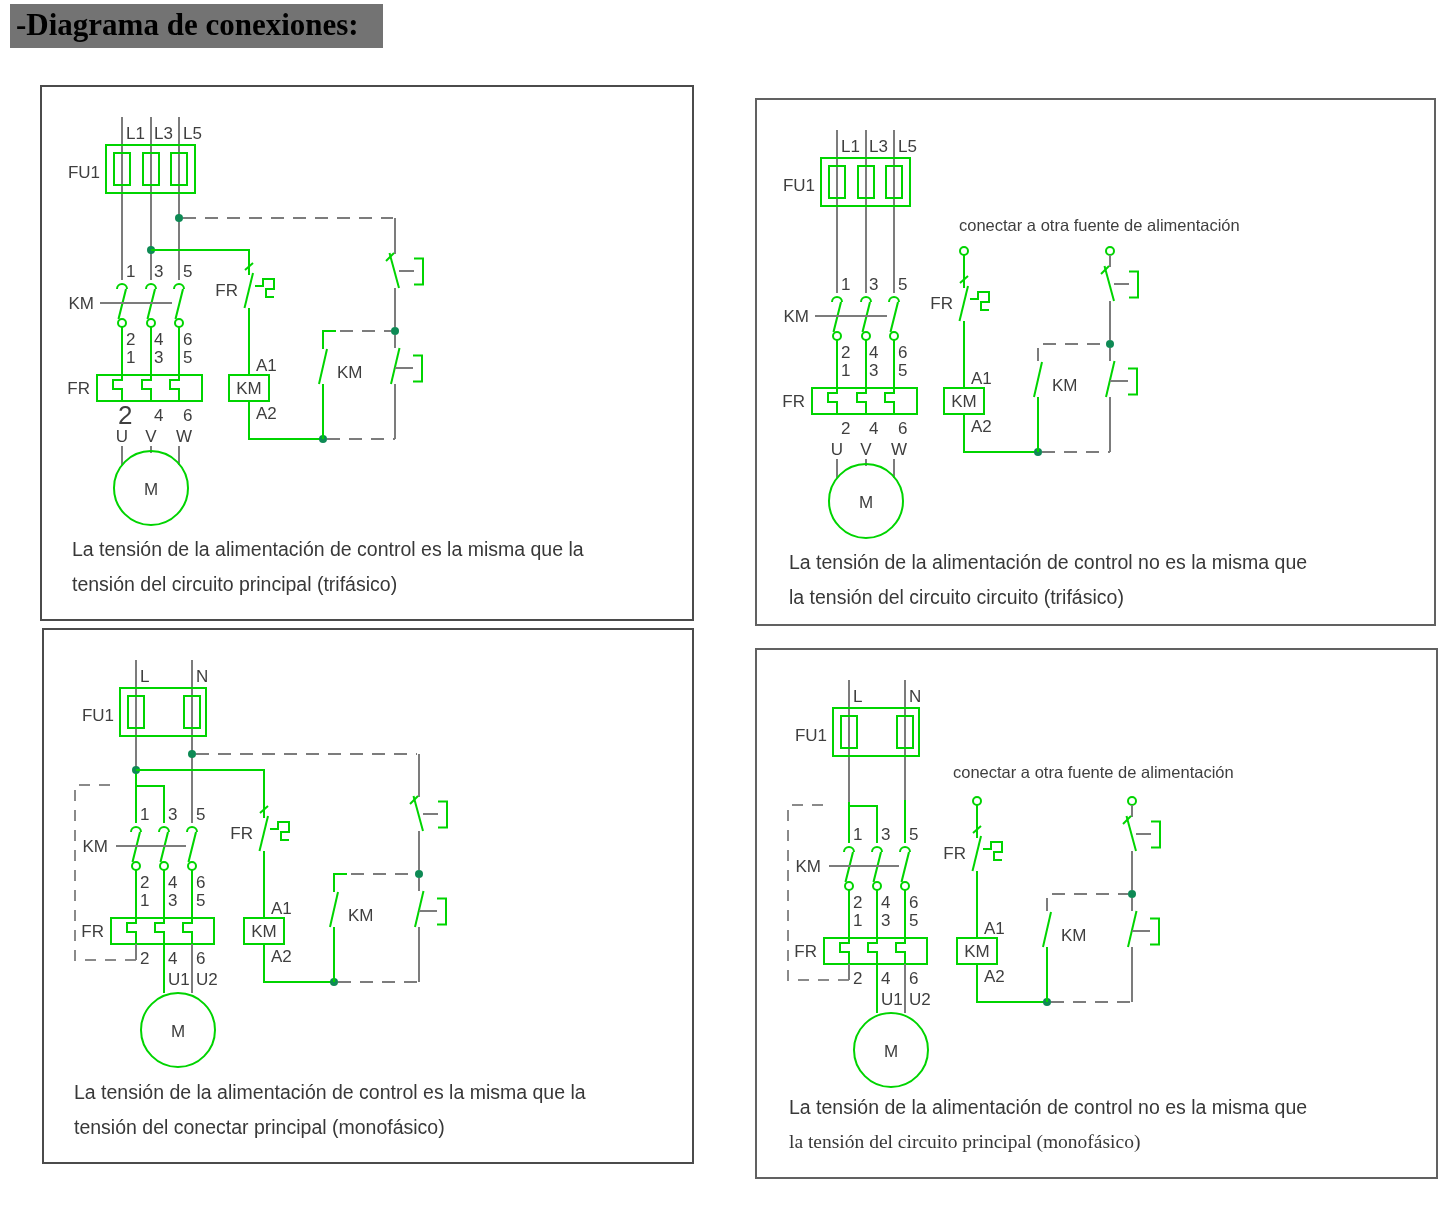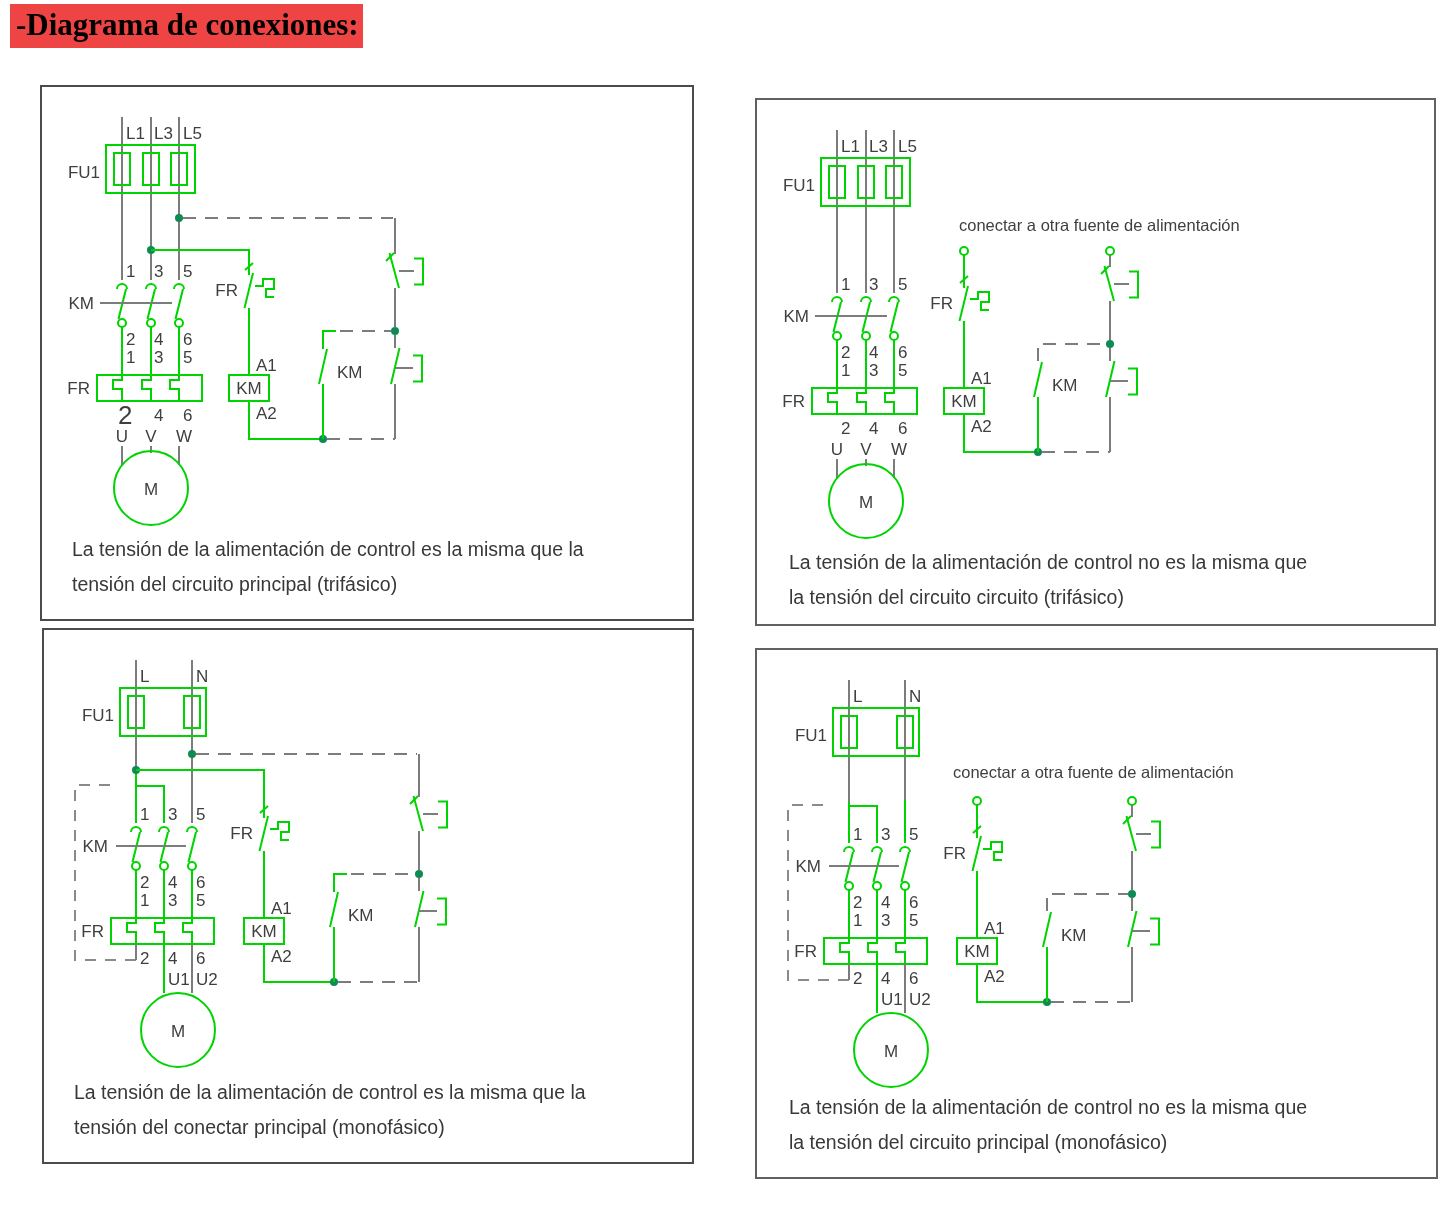--- a/index.html
+++ b/index.html
@@ -1,18 +1,18 @@
 <!DOCTYPE html>
 <html><head>
 <meta charset="utf-8">
 <style>
   html,body{margin:0;padding:0;background:#ffffff;}
   body{width:1445px;height:1205px;position:relative;font-family:"Liberation Sans",sans-serif;}
-  .page-title{position:absolute;left:10px;top:4px;background:#ef4444;color:#000;
-    font-family:"Liberation Serif",serif;font-weight:bold;font-size:31px;padding:3px 4px 5px 6px;}
+  .page-title{position:absolute;left:10px;top:4px;background:#737373;color:#000;
+    font-family:"Liberation Serif",serif;font-weight:bold;font-size:31px;padding:3px 24px 5px 6px;}
   .panel{position:absolute;background:#fff;}
   .panel.heavy{border:2px solid #4b4b4b;}
   .panel.light{border:2px solid #616161;}
   .panel svg{position:absolute;left:0;top:0;}
   .cap{position:absolute;color:#383838;font-size:19.5px;white-space:nowrap;}
   
   .g{stroke:#00d400;stroke-width:2;fill:none;}
   .w{stroke:#7c7c7c;stroke-width:2;fill:none;}
   .wd{stroke:#7c7c7c;stroke-width:2;fill:none;stroke-dasharray:13 9;}
   .bd{stroke:#8a8a8a;stroke-width:2;fill:none;stroke-dasharray:11 9;}
@@ -459,14 +459,14 @@
   </g>
   <g>
     <line class="w" x1="375" y1="248" x2="375" y2="261"></line>
     <line class="g" x1="379.5" y1="261" x2="371" y2="297"></line>
         <line class="w" x1="375" y1="281" x2="393" y2="281"></line>
     <path class="g" d="M393 268.5 h9 v26 h-9"></path>
         <line class="w" x1="375" y1="297" x2="375" y2="352"></line>
   </g>
 </svg>
 <div class="cap" style="left:32px;top:446px;">La tensión de la alimentación de control no es la misma que</div>
-<div class="cap" style="left:32px;top:481px;">la tensión del circuito principal (monofásico)</div>
+<div class="cap" style="left:32px;top:481px;font-family:Liberation Serif, serif;">la tensión del circuito principal (monofásico)</div>
 </div>
 
 </body></html>

